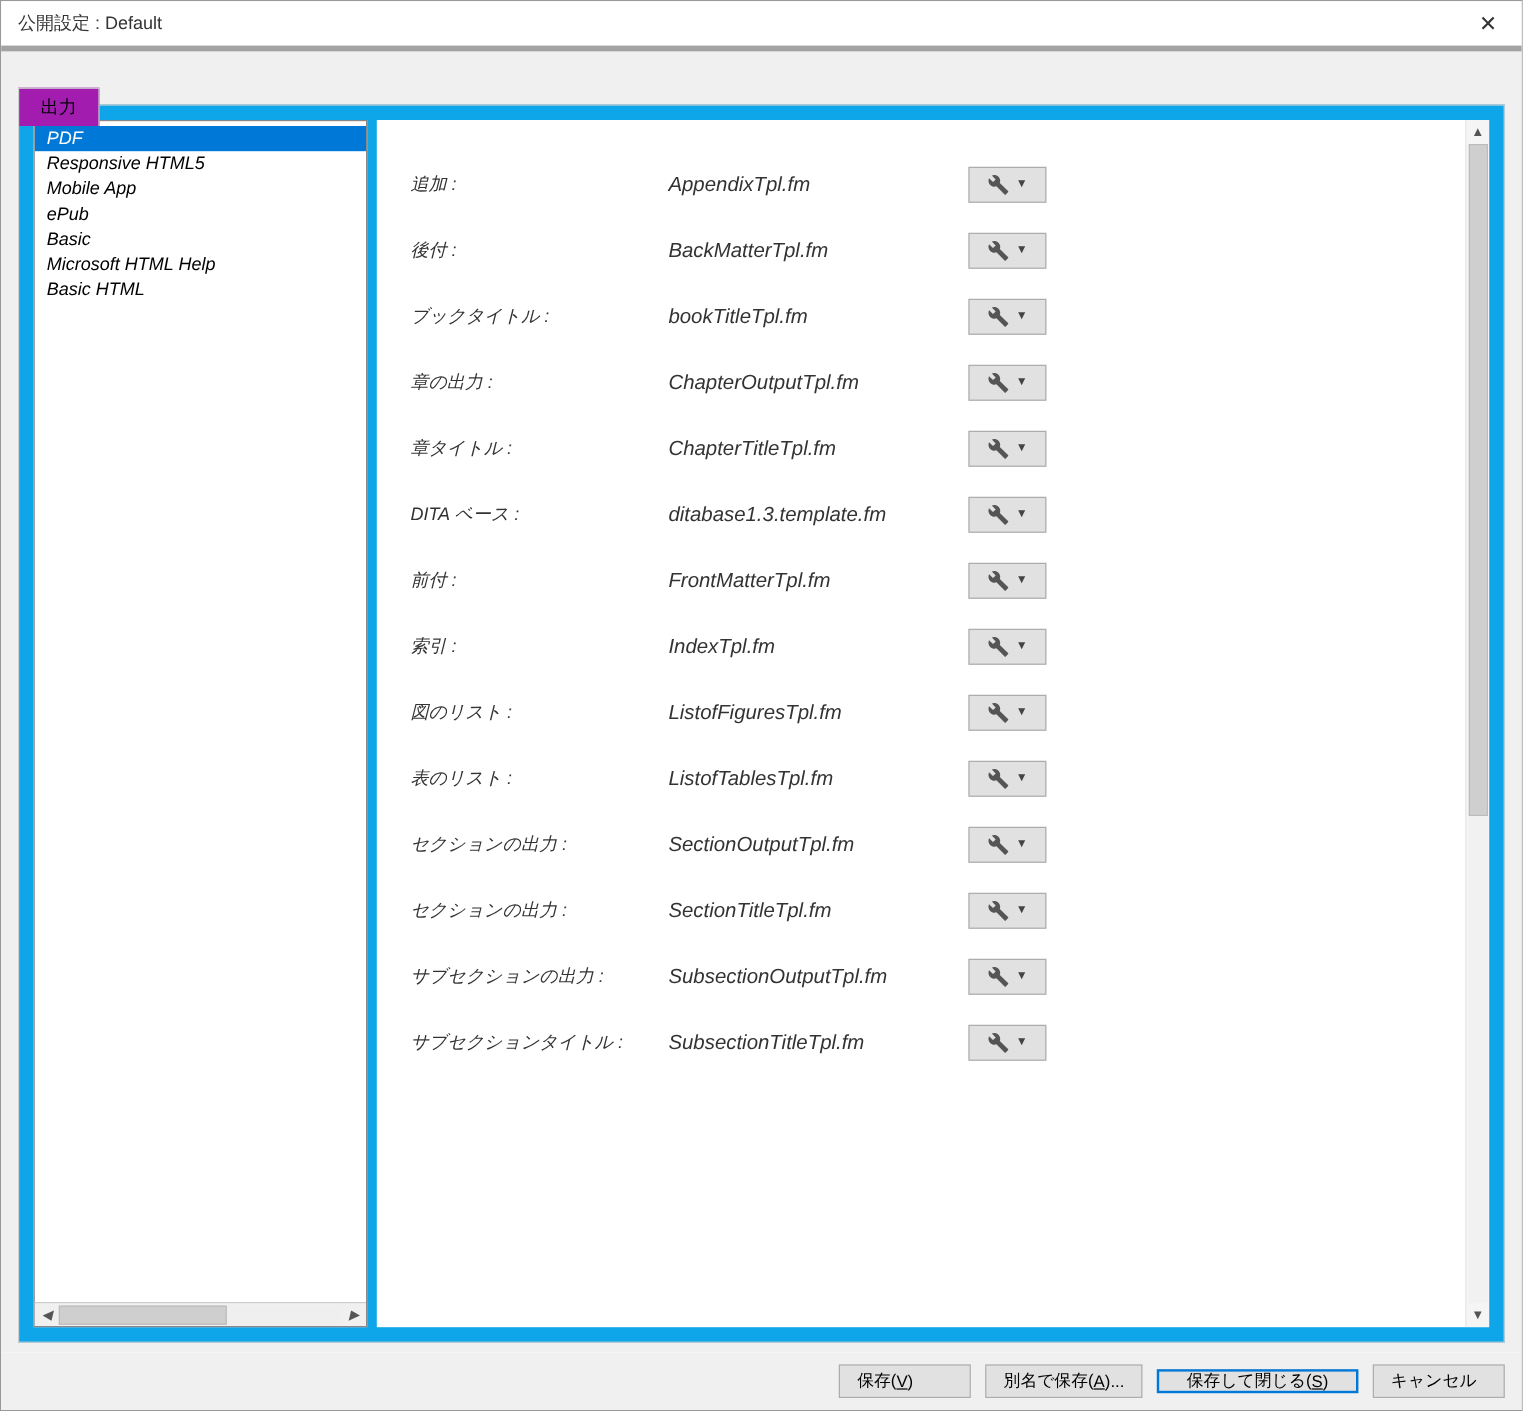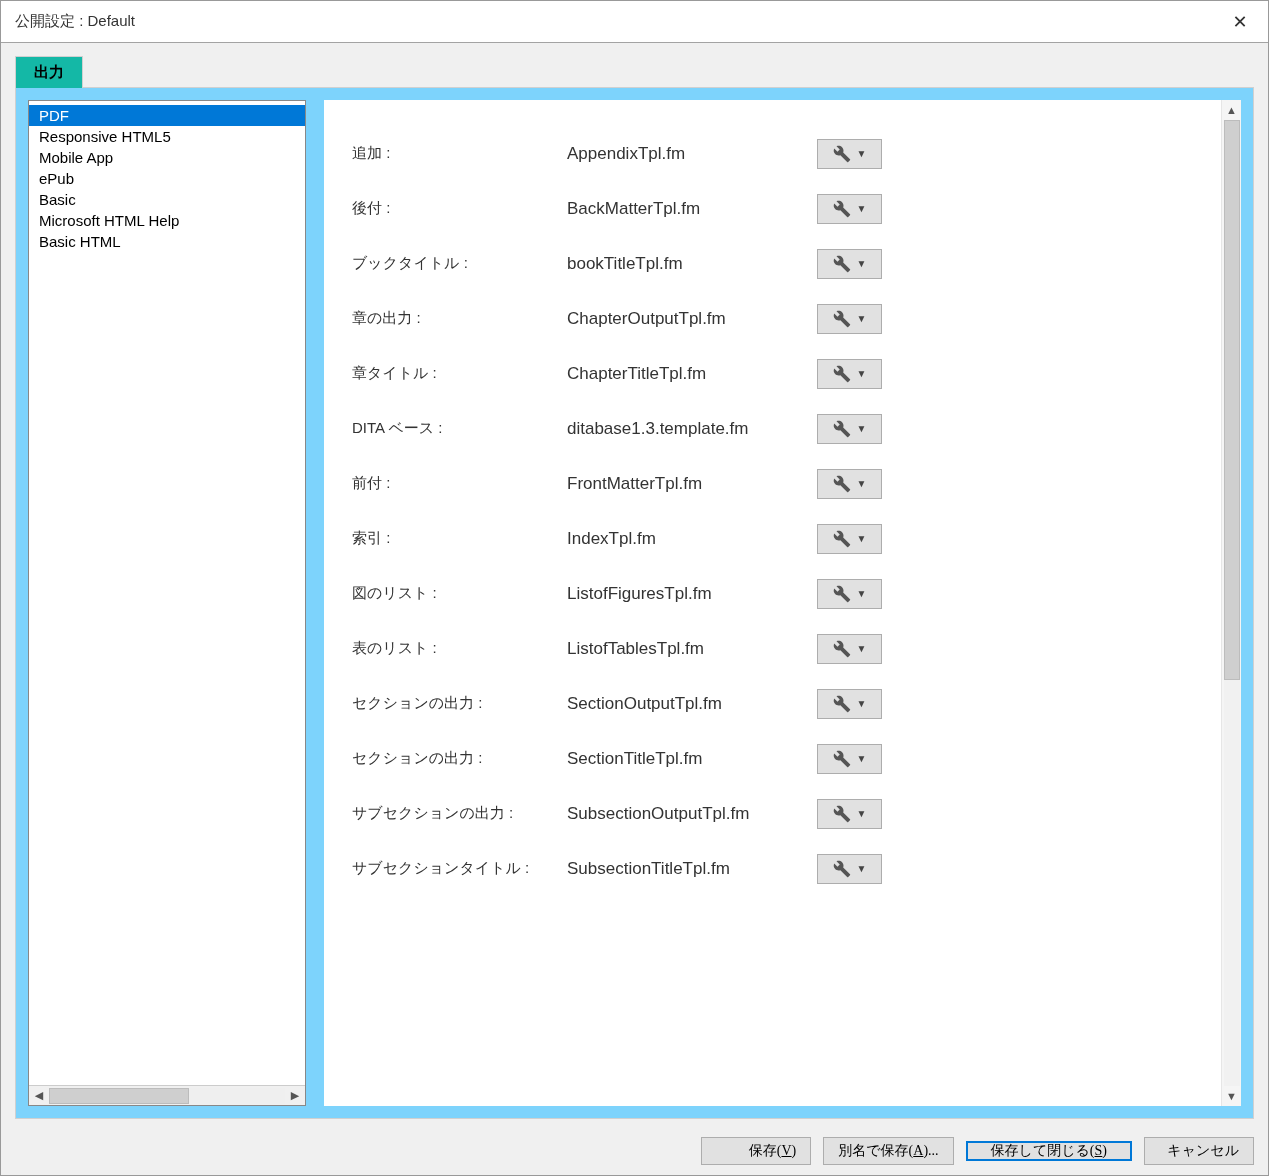--- a/index.html
+++ b/index.html
@@ -10,39 +10,40 @@
   width: 1269px;
   height: 1176px;
   overflow: hidden;
 }
 .window { width: 1269px; height: 1176px; display: flex; flex-direction: column; border: 1px solid #999; }
 .titlebar {
   height: 42px;
   display: flex; align-items: center; justify-content: space-between;
   padding: 0 0 0 14px;
   background: #fff;
-  border-bottom: 1px solid #a3a3a3;
+  border-bottom: 5px solid #a3a3a3;
 }
 .titlebar .title { font-size: 15px; color: #333; }
 .titlebar .close {
   width: 56px; height: 42px; display: flex; align-items: center; justify-content: center;
   cursor: pointer; font-size: 18px; color: #333;
 }
 .body-area {
   flex: 1; background: #f0f0f0; padding: 12px 14px 8px 14px; display: flex; flex-direction: column;
 }
 .outer-tab-strip { display: flex; }
 .outer-tab {
-  background: #14b8a6; border: 1px solid #d0d0d0; border-bottom: none;
-  padding: 6px 18px 6px 18px; font-size: 15px; position: relative; top: 1px; font-weight: bold;
+  background: #a21caf; border: 1px solid #d0d0d0; border-bottom: none;
+  padding: 6px 18px 6px 18px; font-size: 15px; position: relative; top: 18px;
 }
 .outer-panel {
-  flex: 1; background: #7dd3fc; border: 1px solid #d0d0d0;
+  flex: 1; background: #0ea5e9; border: 1px solid #d0d0d0;
   display: flex; padding: 12px;
-  gap: 18px;
+  gap: 8px;
+  font-style: italic;
 }
 .sidebar {
   width: 278px; background: #fff; border: 1px solid #888;
   display: flex; flex-direction: column;
 }
 .sidebar-list { flex: 1; padding: 4px 0; overflow: hidden; }
 .sidebar-item { padding: 2px 10px; font-size: 15px; cursor: pointer; white-space: nowrap; }
 .sidebar-item.selected { background: #0078d7; color: #fff; }
 .sidebar-hscroll {
   height: 20px; background: #f0f0f0; border-top: 1px solid #ccc;
@@ -94,23 +95,22 @@
 }
 .wrench-btn svg { width: 18px; height: 18px; }
 .wrench-btn .caret { font-size: 10px; color: #444; }
 .button-row {
   height: 48px; display: flex; align-items: center; justify-content: flex-end;
   gap: 12px; padding: 8px 14px; background: #f0f0f0;
 }
 .btn {
   min-width: 110px; height: 28px; padding: 0 14px;
   border: 1px solid #adadad; background: #e1e1e1;
-  font-size: 14px; display: flex; align-items: center; justify-content: flex-end;
+  font-size: 14px; display: flex; align-items: center; justify-content: flex-start;
   cursor: pointer;
-  font-family: Liberation Serif, serif;
 }
 .btn.default { border: 2px solid #0078d7; padding: 0 23px; height: 20px; }
 .underline { text-decoration: underline; }
 </style>
 </head>
 <body>
 
 <div class="window">
   <div class="titlebar">
     <div class="title">公開設定 : Default</div>

